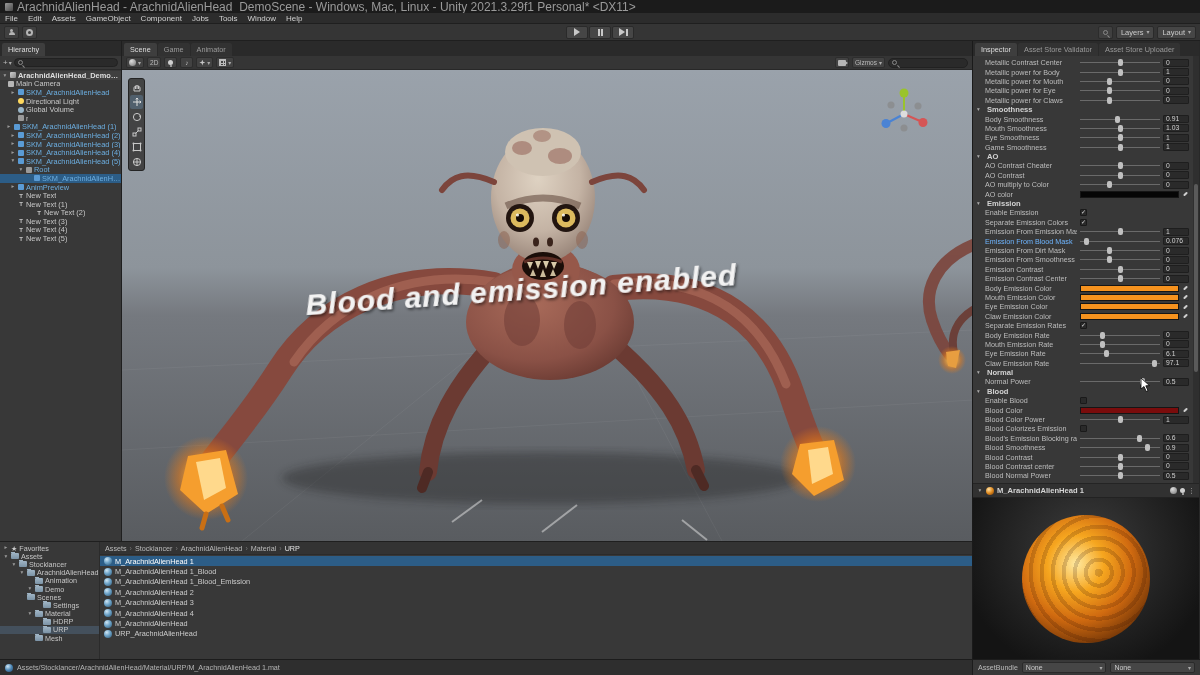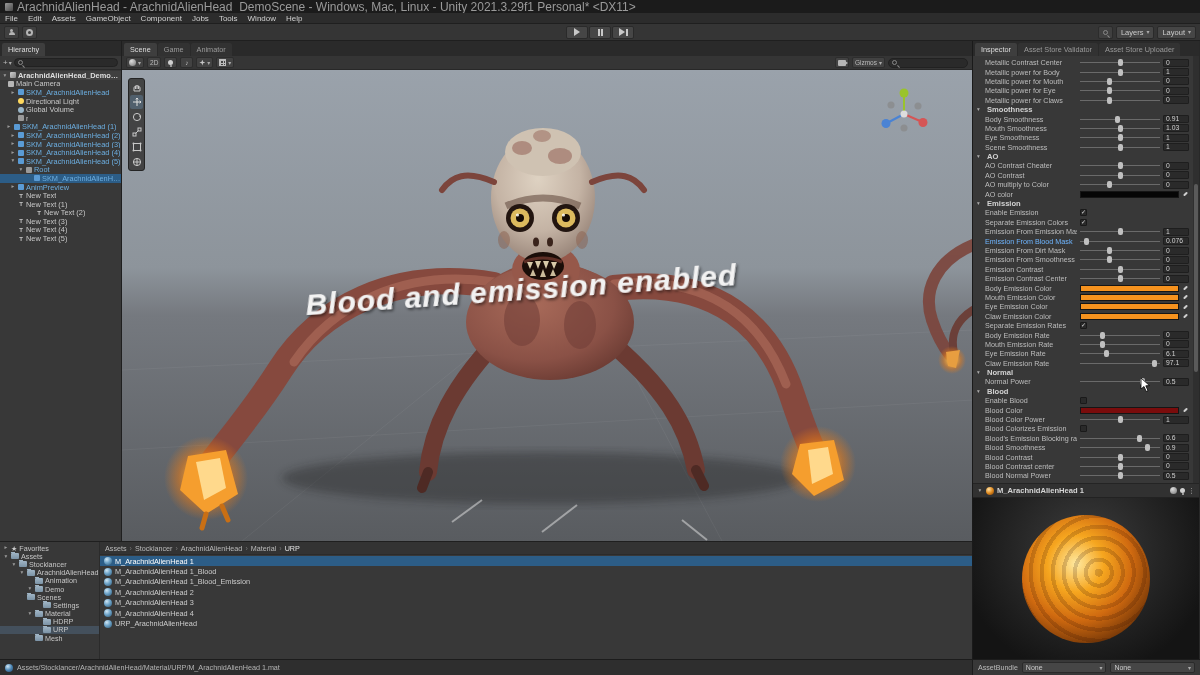--- a/index.html
+++ b/index.html
@@ -634,20 +634,24 @@
                 <div class="f-row">
                   <span class="mat-ic"></span>
                   <span class="f-lb">M_ArachnidAlienHead 3</span>
                 </div>
                 <div class="f-row">
                   <span class="mat-ic"></span>
                   <span class="f-lb">M_ArachnidAlienHead 4</span>
                 </div>
                 <div class="f-row">
                   <span class="mat-ic"></span>
+                  <span class="f-lb">M_ArachnidAlienHead</span>
+                </div>
+                <div class="f-row">
+                  <span class="mat-ic"></span>
                   <span class="f-lb">URP_ArachnidAlienHead</span>
                 </div>
               </div>
           </div>
         </div>
       </div>
     </div>
 
     <div class="inspector">
       <div class="tabbar">
@@ -737,21 +741,21 @@
             <span class="prop-label">Eye Smoothness</span>
             <span class="prop-ctrl">
               <span class="slider">
                 <span class="track"></span>
                 <span class="handle" style="left: 50%;"></span>
               </span>
               <span class="pval">1</span>
             </span>
           </div>
           <div class="prop-row">
-            <span class="prop-label">Scene Smoothness</span>
+            <span class="prop-label">Game Smoothness</span>
             <span class="prop-ctrl">
               <span class="slider">
                 <span class="track"></span>
                 <span class="handle" style="left: 50%;"></span>
               </span>
               <span class="pval">1</span>
             </span>
           </div>
           <div class="prop-row section">
             <span class="sec-tri">▾</span>

